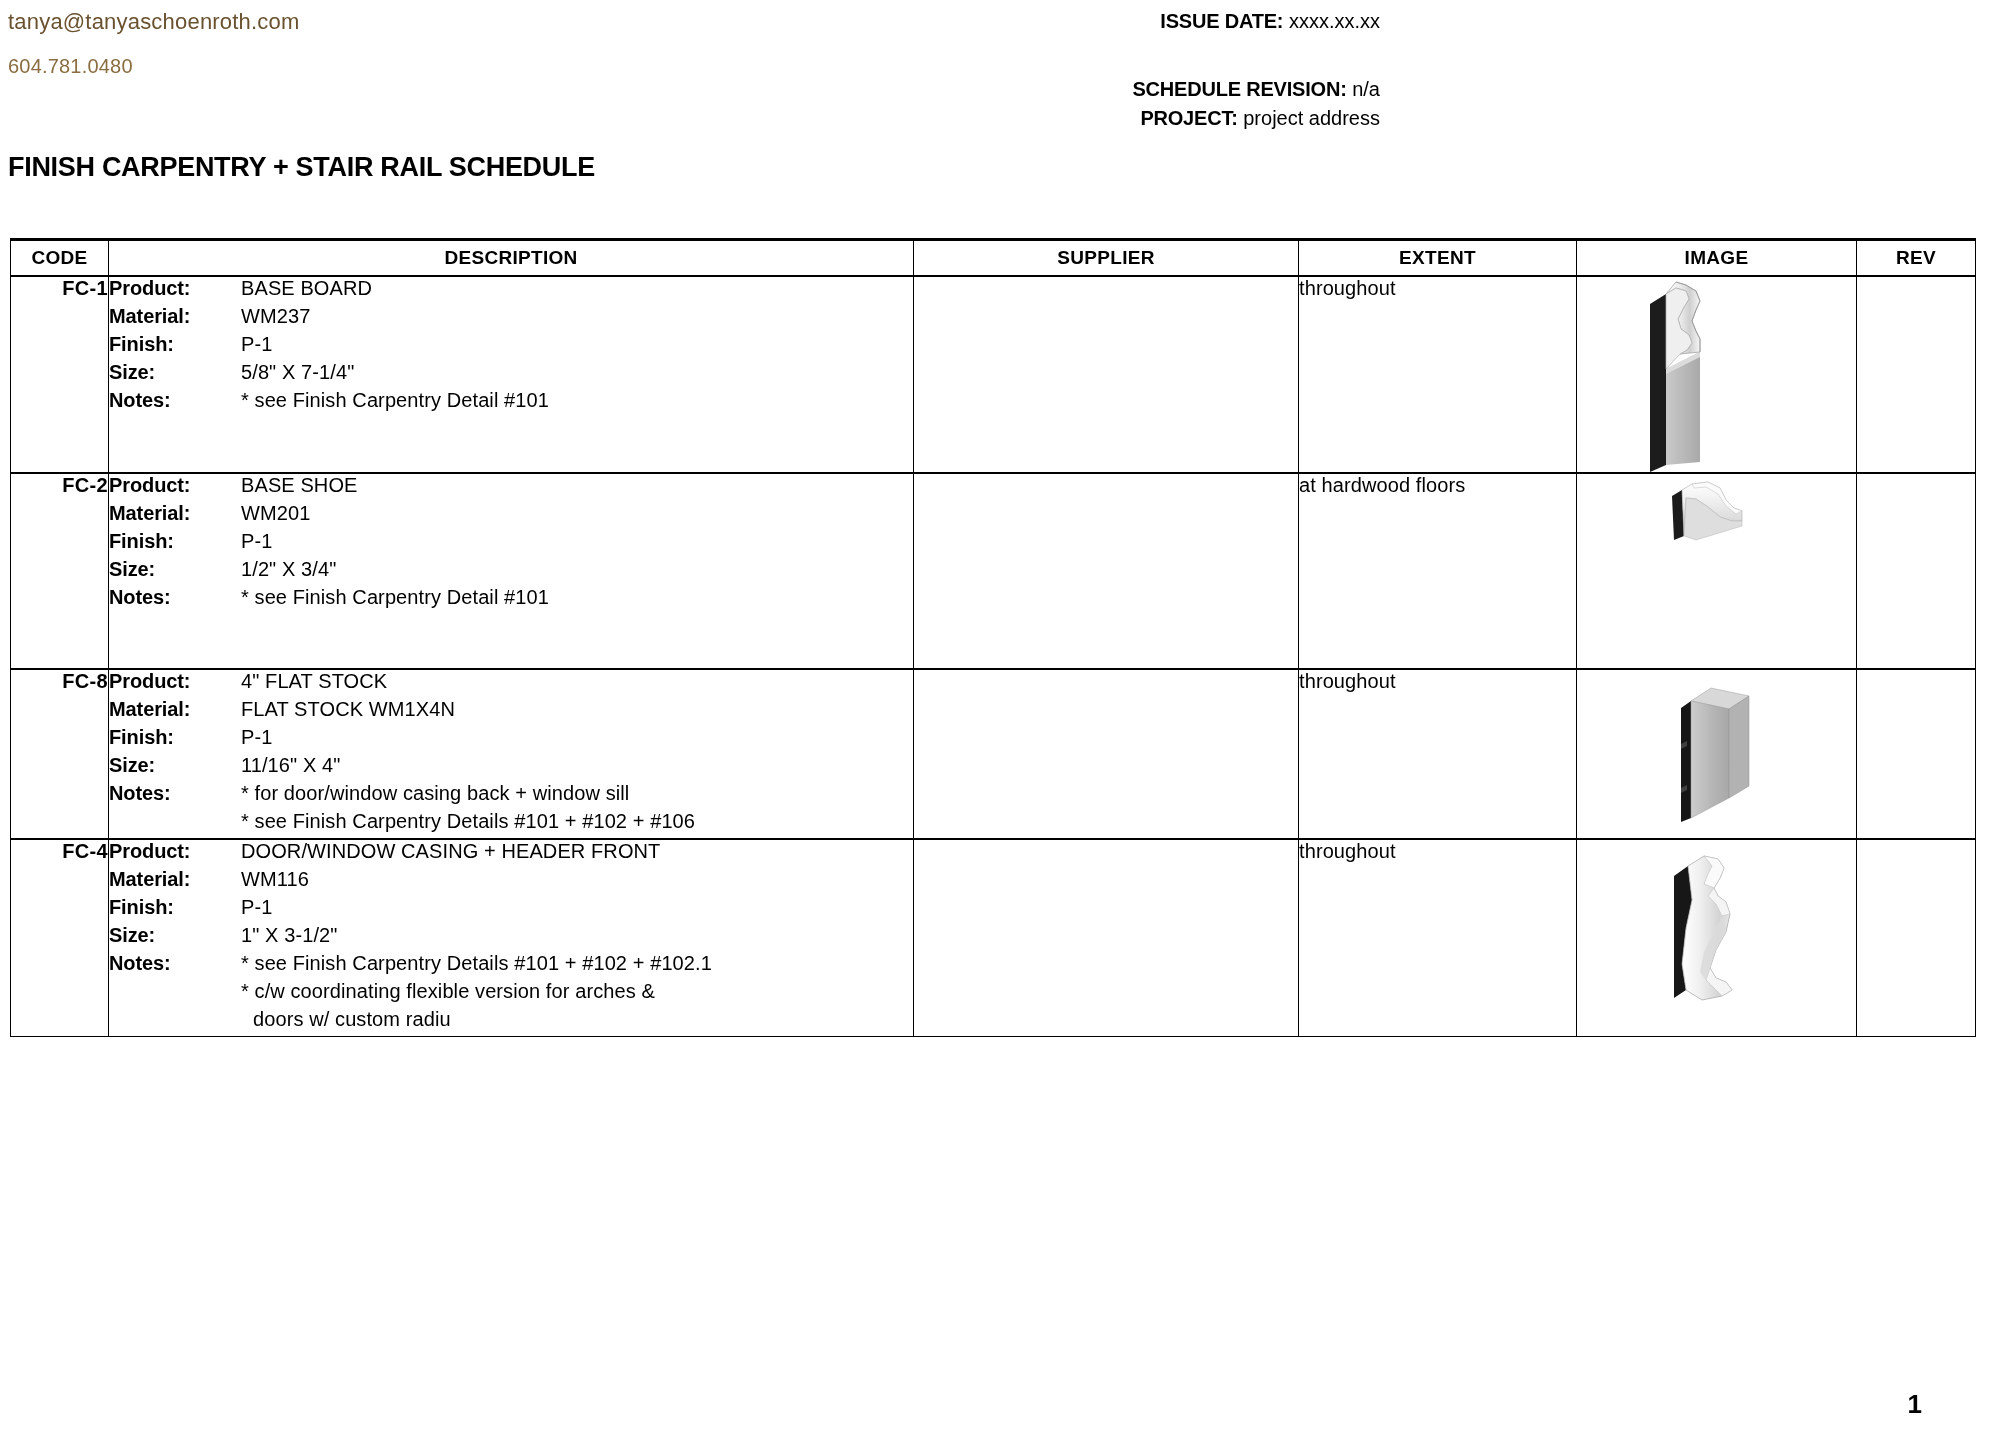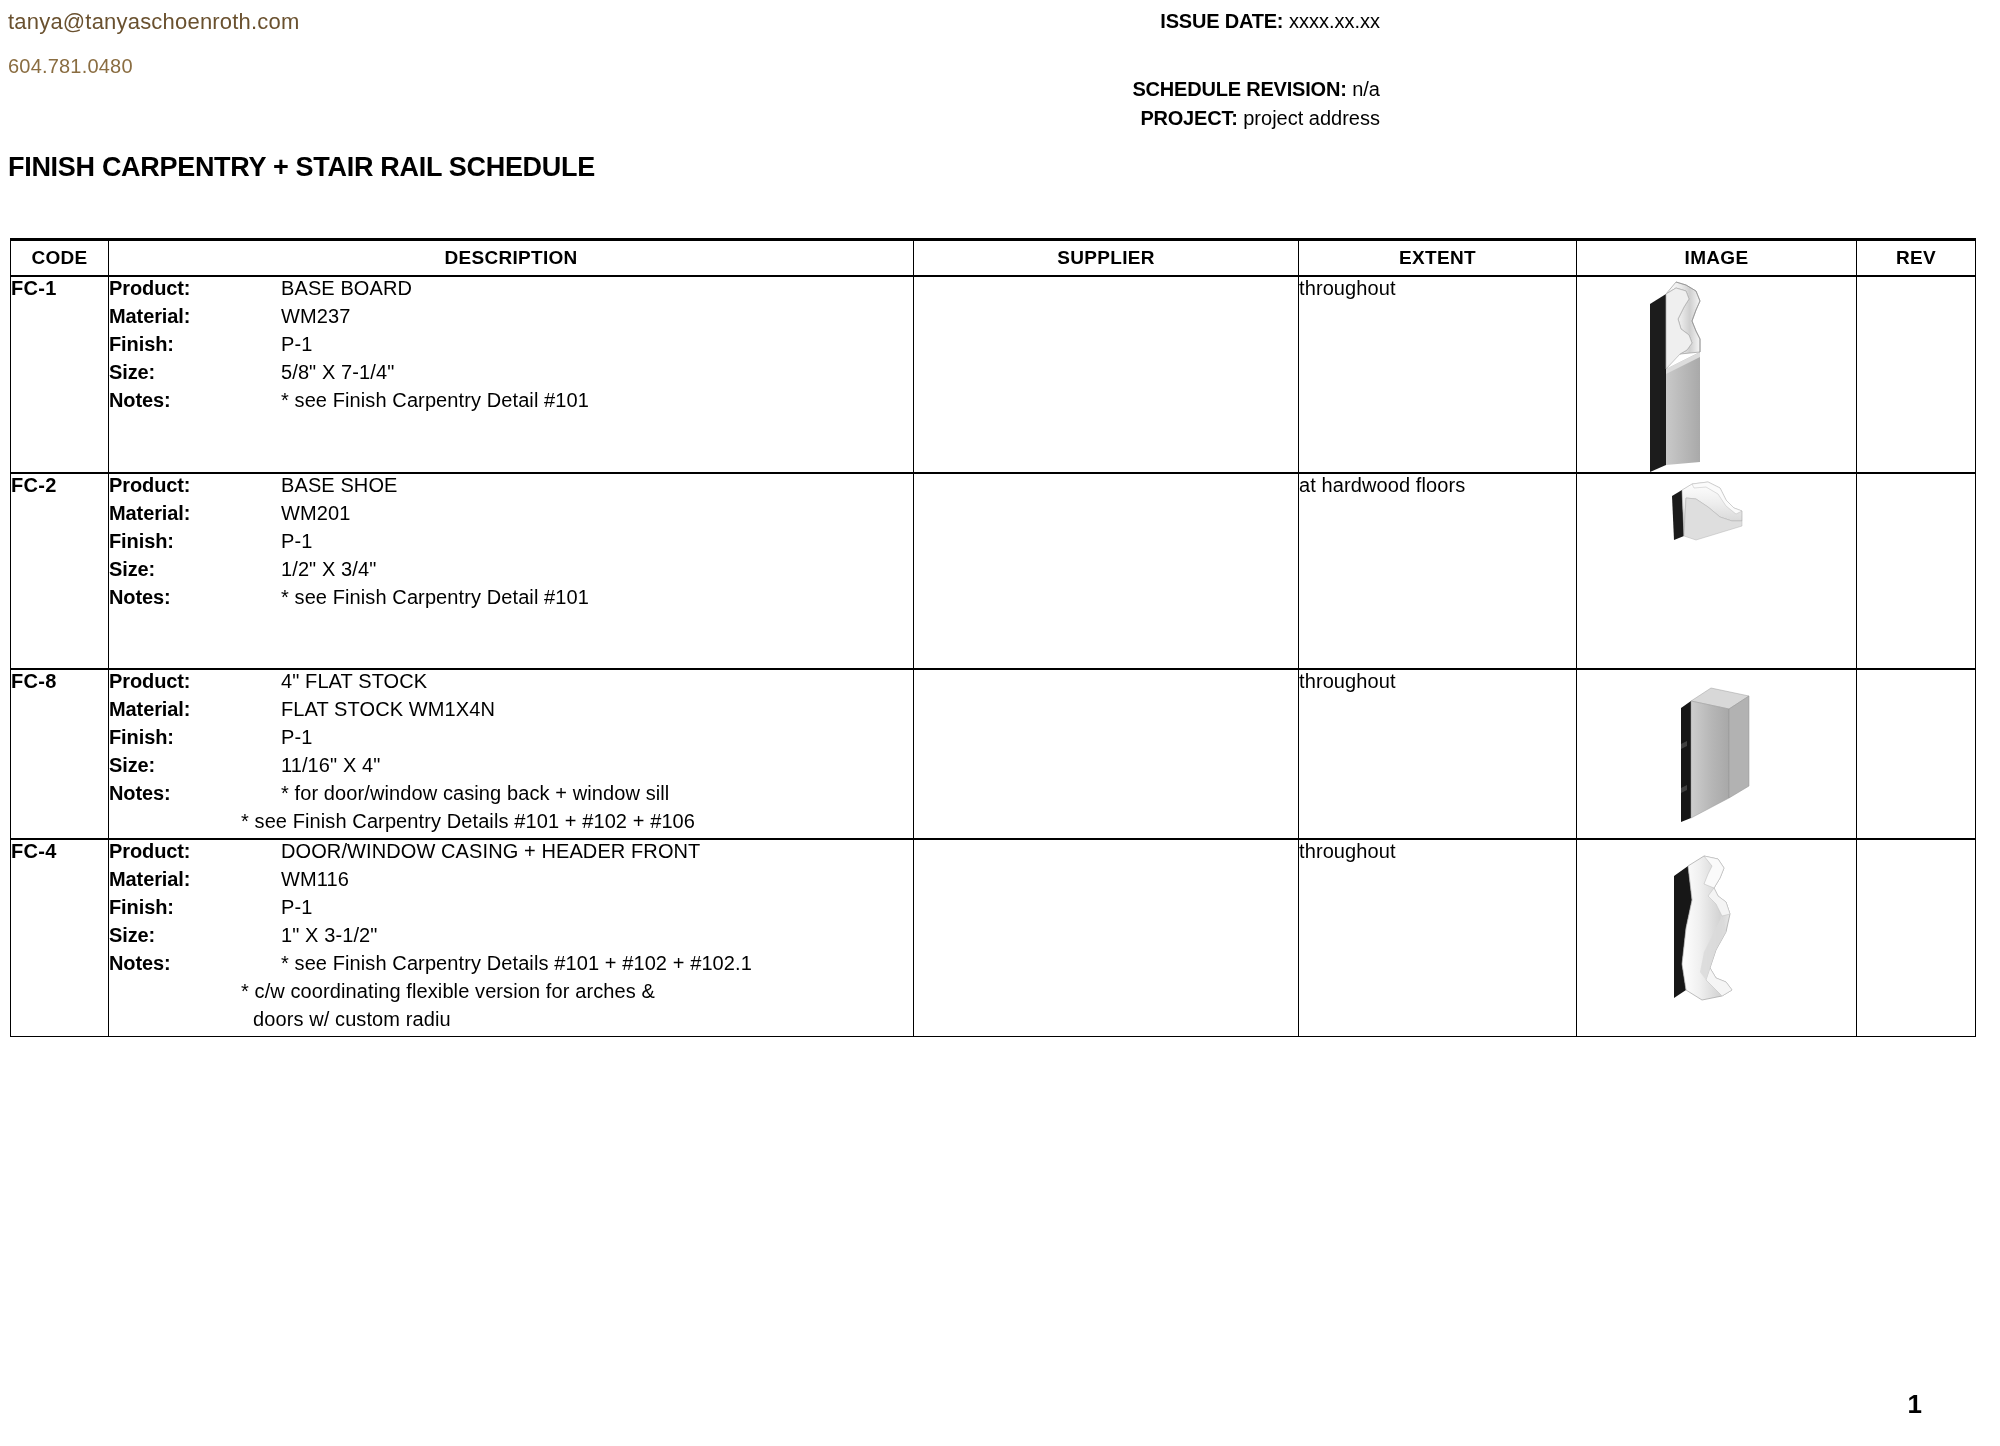--- a/index.html
+++ b/index.html
@@ -108,41 +108,40 @@
   .col-code     { width: 98px; }
   .col-desc     { width: 805px; }
   .col-supplier { width: 385px; }
   .col-extent   { width: 278px; }
   .col-image    { width: 280px; }
   .col-rev      { width: 119px; }
 
   .schedule tbody td { border-top: 2.5px solid #000; }
 
   .cell-code {
-    text-align: left;
+    text-align: right;
     font-size: 20px;
     font-weight: bold;
     letter-spacing: 0.3px;
     padding-top: 11px;
   }
   .cell-desc { padding: 9px 0 9px 8px; }
   .cell-extent {
     padding: 10px 0 0 4px;
     font-size: 20px;
     font-weight: normal;
     letter-spacing: 0.1px;
   }
   .cell-image { text-align: center; vertical-align: middle; }
   .cell-supplier, .cell-rev { }
 
   .spec-line {
     display: flex;
     align-items: baseline;
     height: 28px;
-    gap: 40px;
   }
   .spec-label {
     width: 132px;
     flex: 0 0 132px;
     font-size: 20px;
     font-weight: bold;
     letter-spacing: -0.1px;
   }
   .spec-value {
     font-size: 20px;

